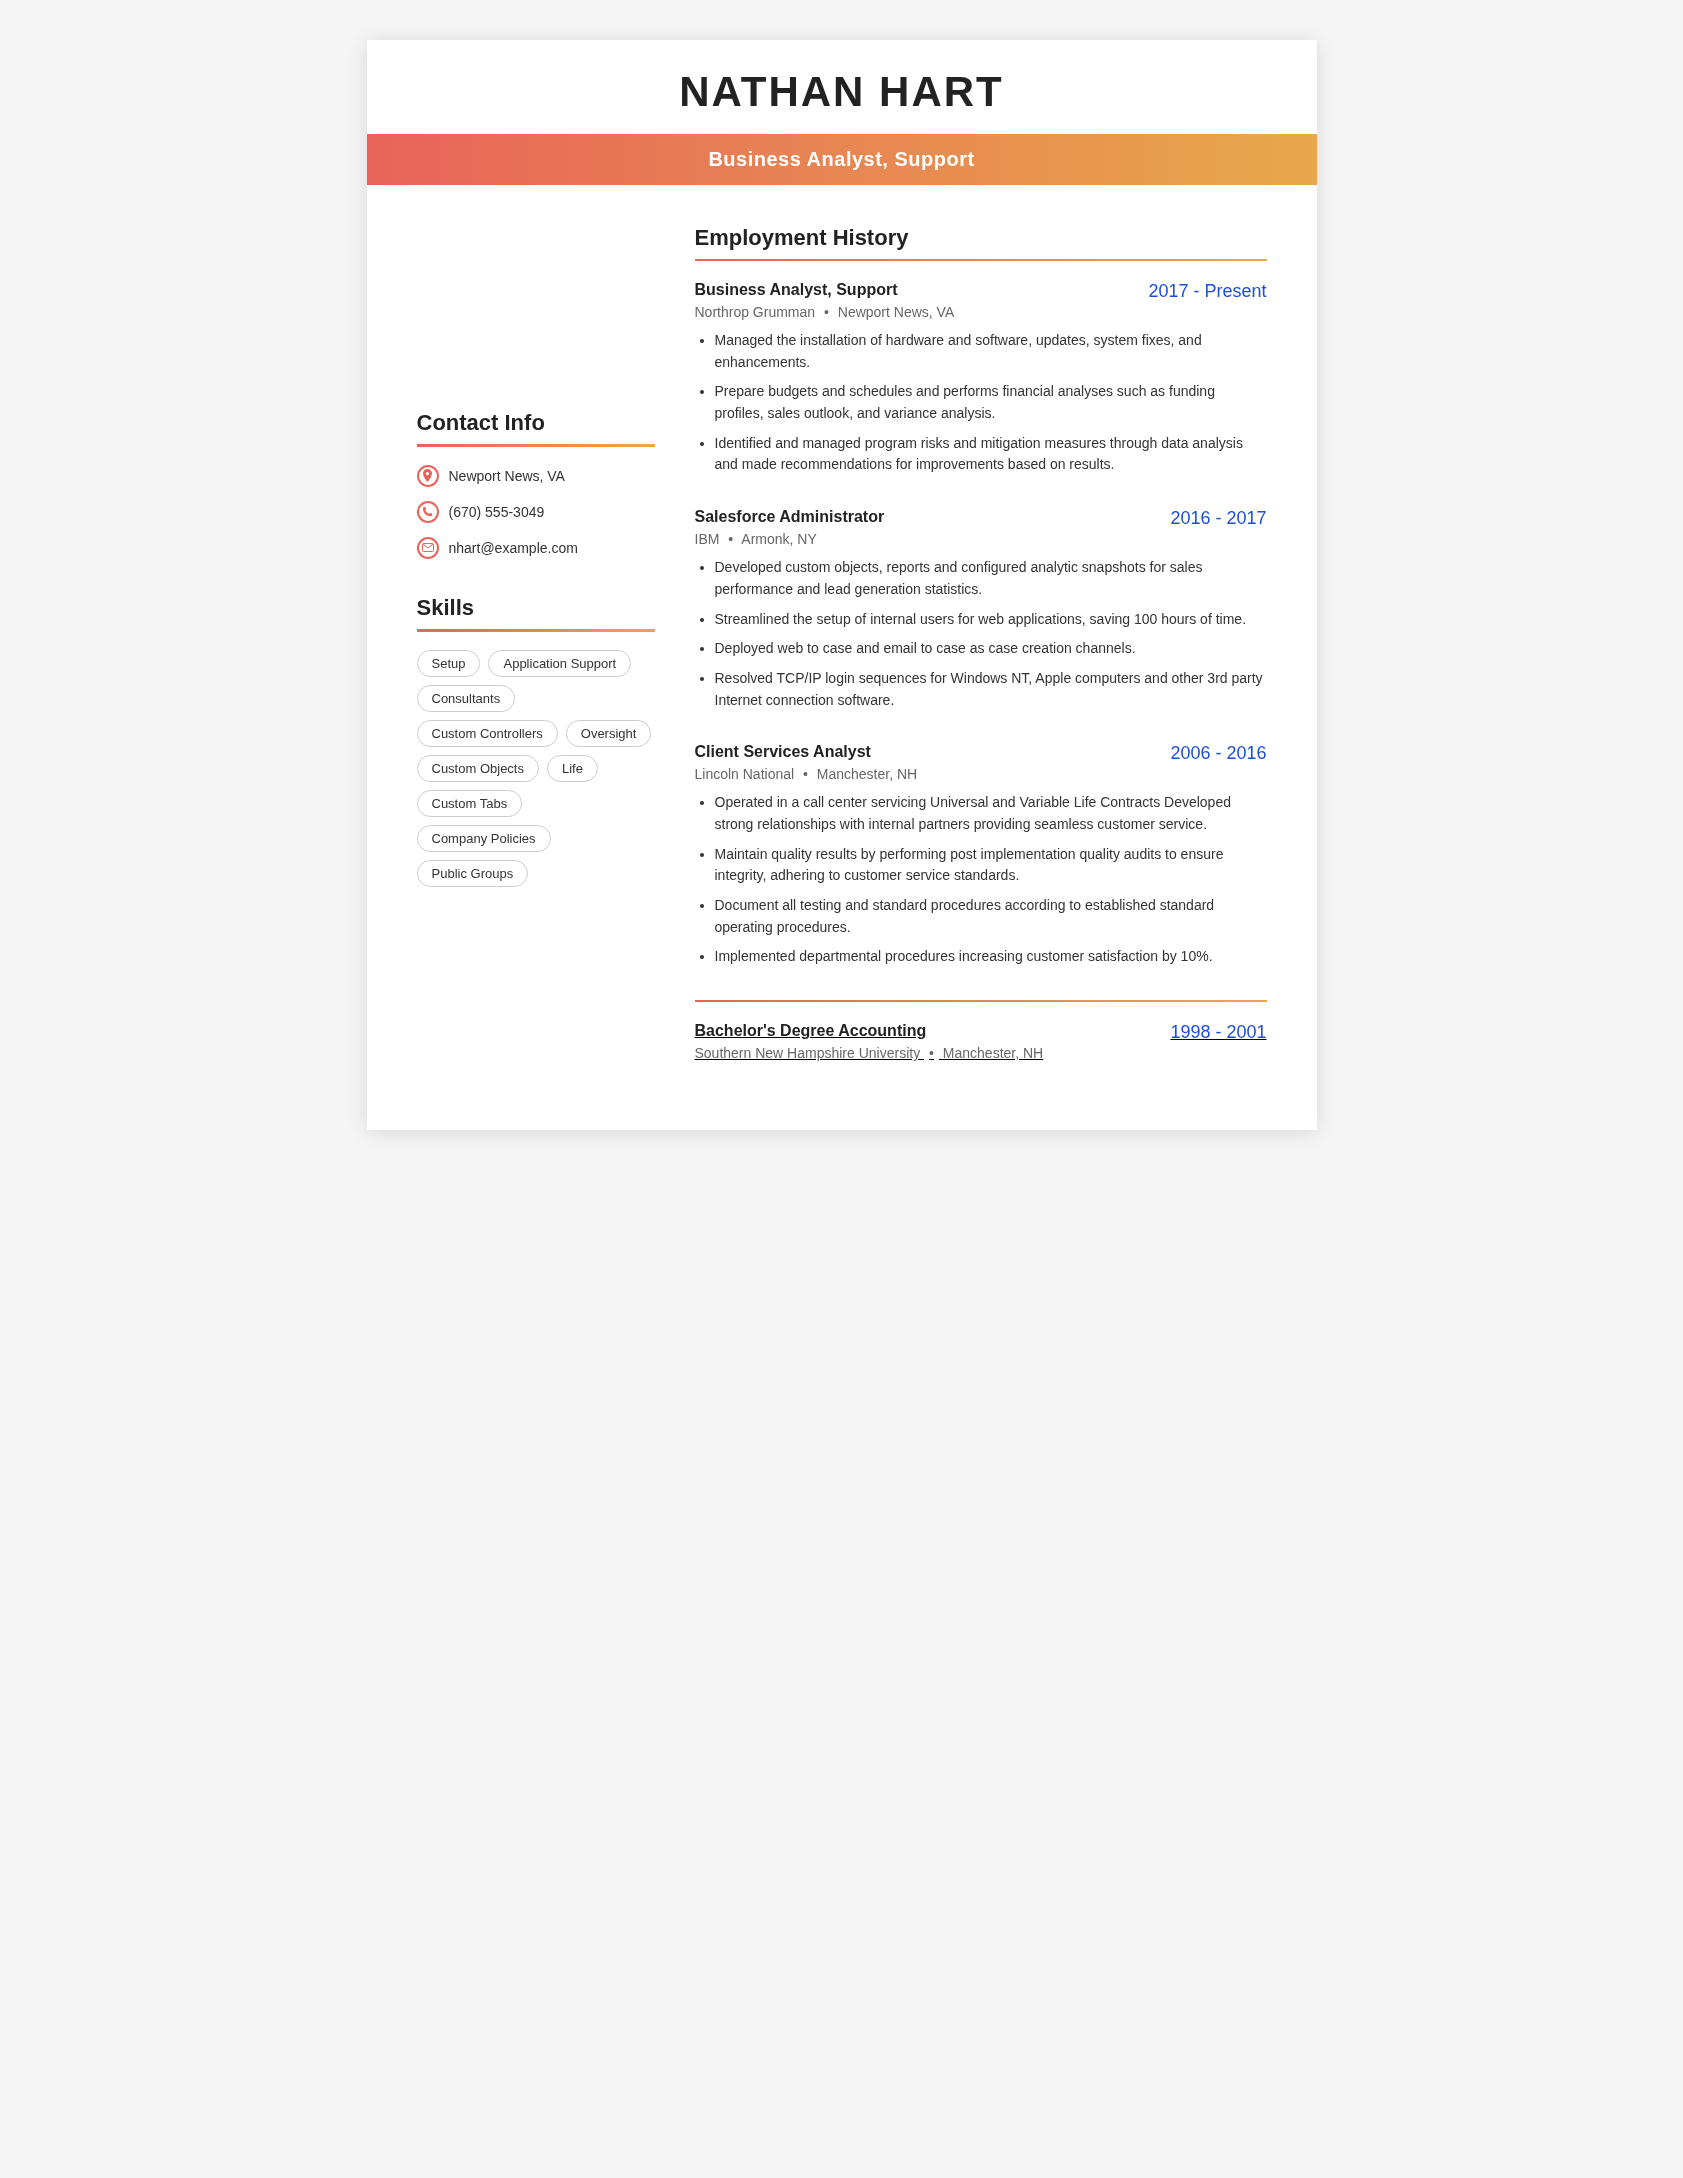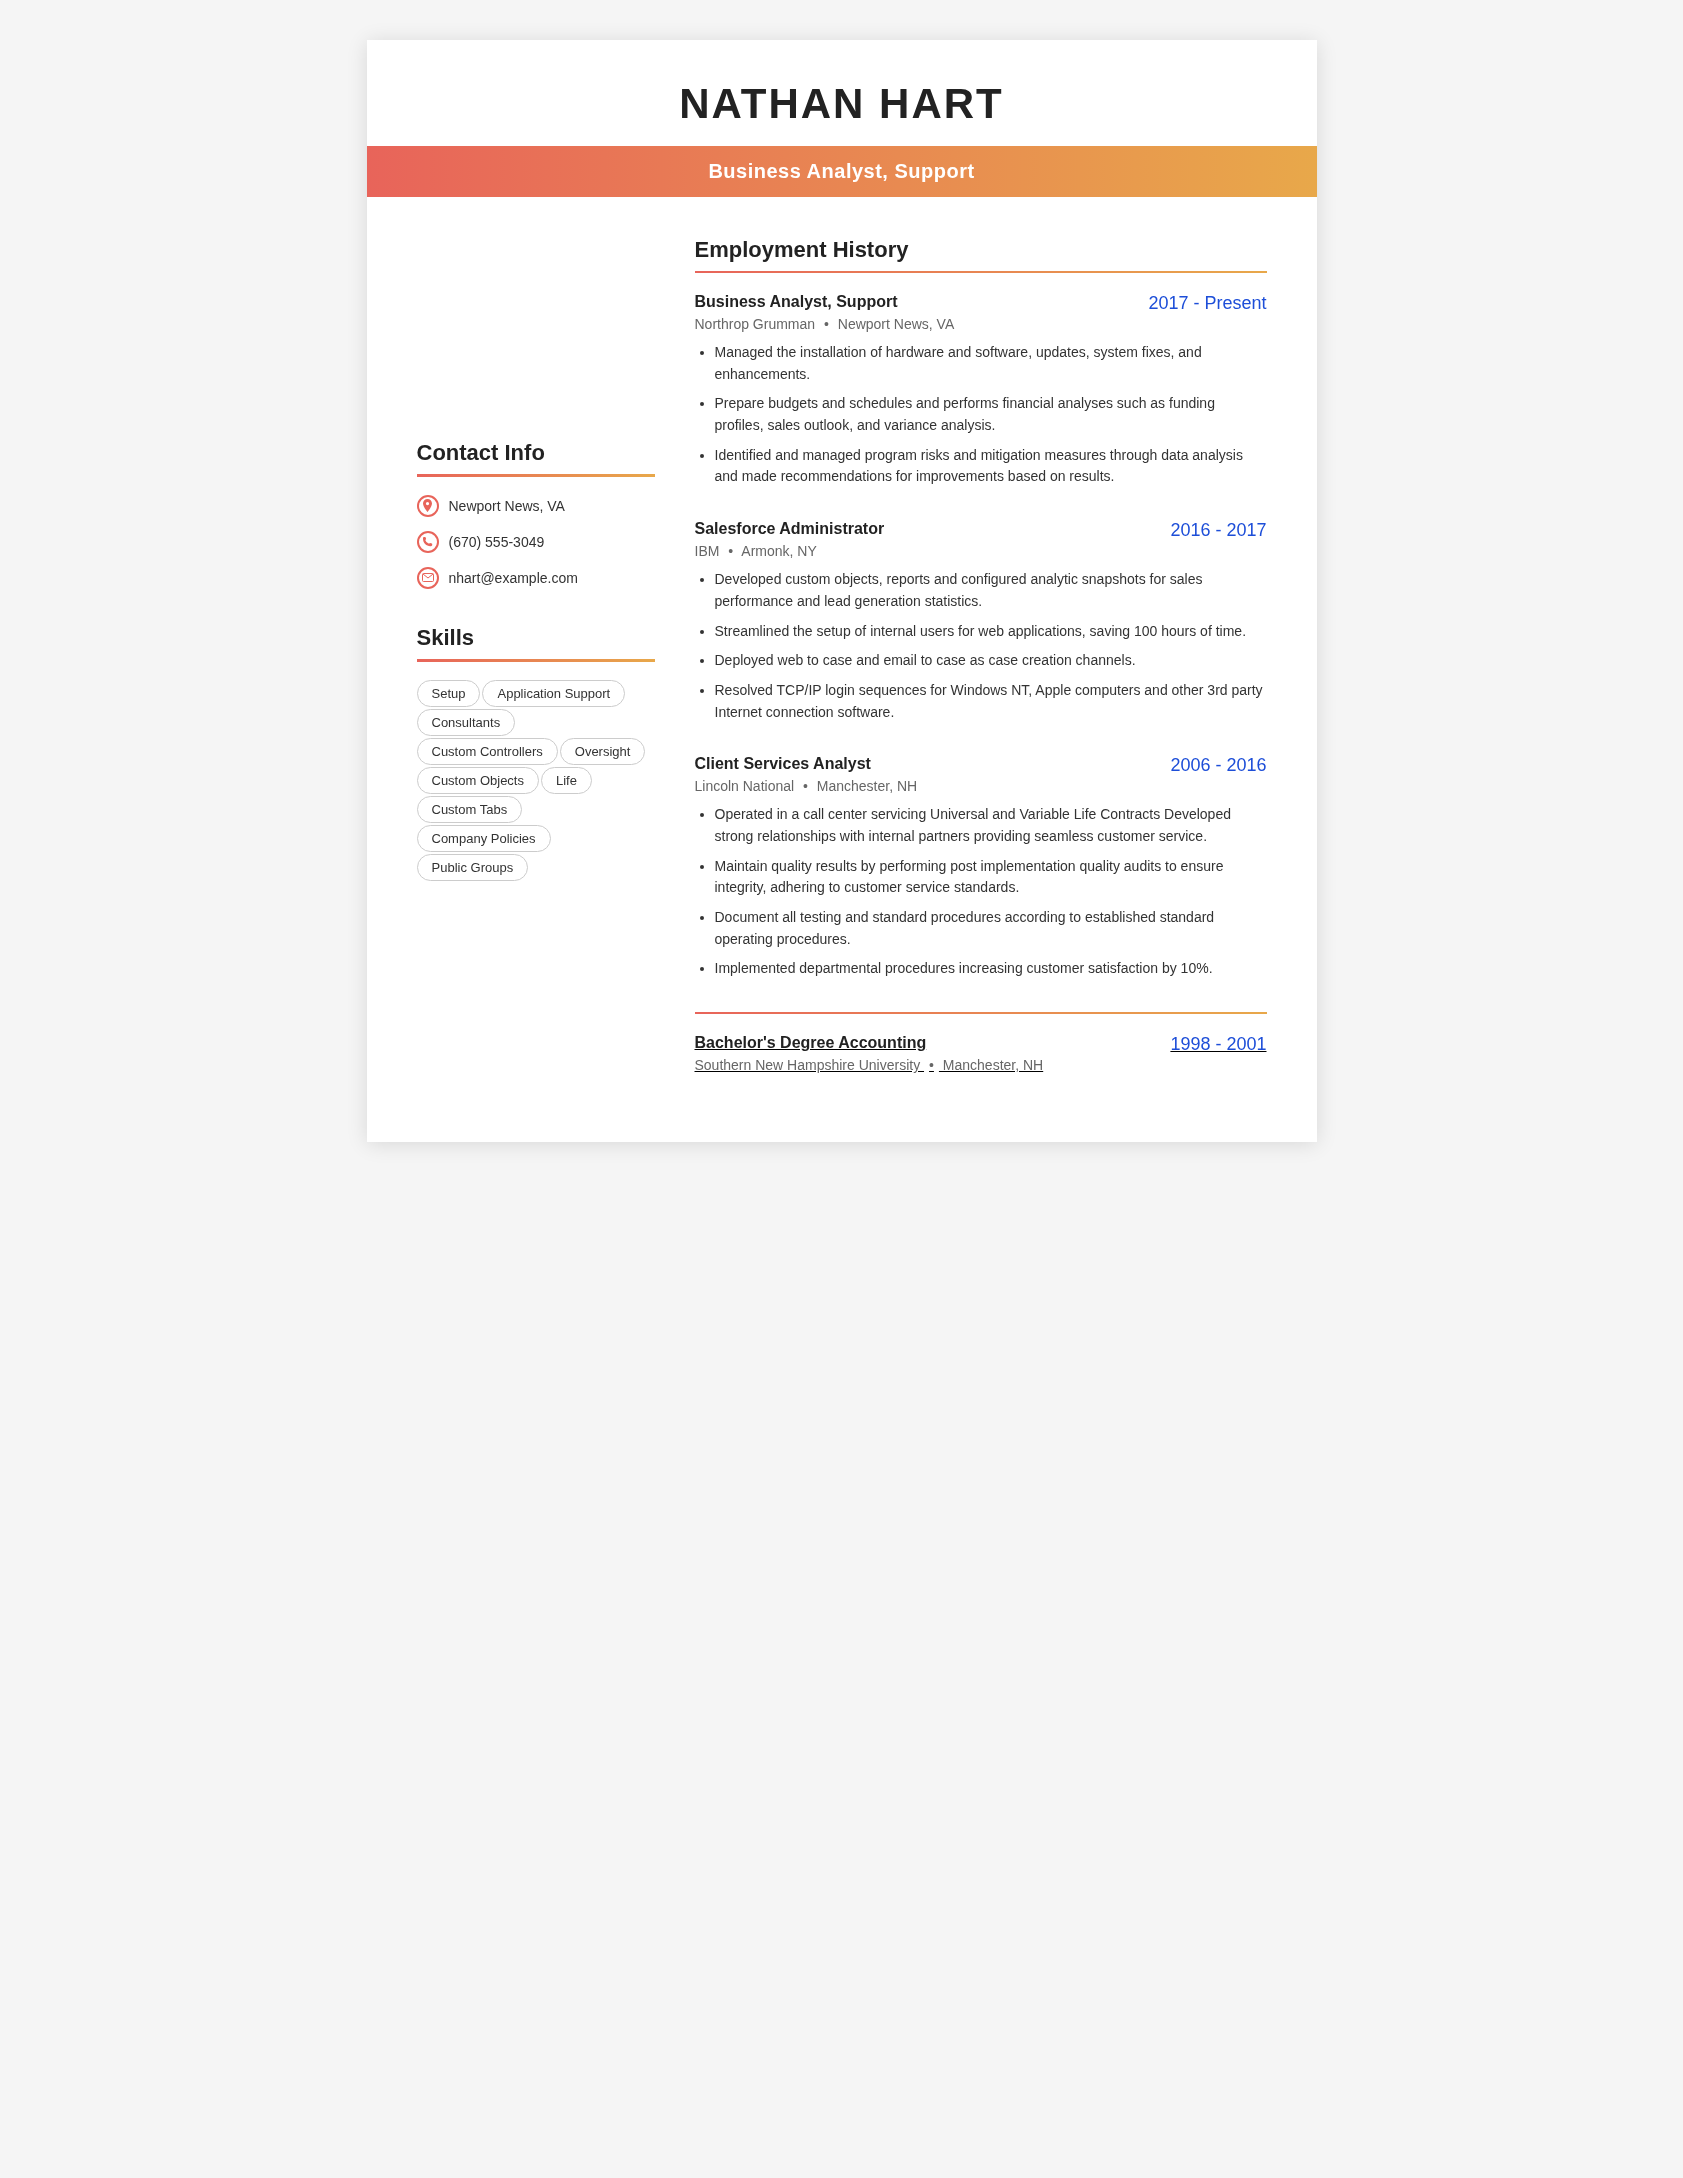--- a/index.html
+++ b/index.html
@@ -13,21 +13,21 @@
       padding: 40px 20px;
     }
     .resume-page {
       width: 950px;
       background: #fff;
       box-shadow: 0 2px 20px rgba(0,0,0,0.12);
       padding-bottom: 59px;
     }
     .header-name {
       text-align: center;
-      padding: 40px 0 18px 0;
+      padding: 28px 0 18px 0;
     }
     .header-name h1 {
       font-size: 42px;
       font-weight: 900;
       letter-spacing: 2px;
       color: #222;
       text-transform: uppercase;
     }
     .header-banner {
       background: linear-gradient(to right, #e8645a, #e8a84a);
@@ -84,21 +84,21 @@
       flex-shrink: 0;
       font-size: 11px;
       color: #e8645a;
     }
     .skills-section {
       margin-top: 36px;
     }
     .skill-tags {
       display: flex;
       flex-wrap: wrap;
-      gap: 2px;
+      gap: 8px;
       margin-top: 4px;
     }
     .skill-tag {
       border: 1.5px solid #ccc;
       border-radius: 20px;
       padding: 5px 14px;
       font-size: 13px;
       color: #333;
       background: #fff;
     }

